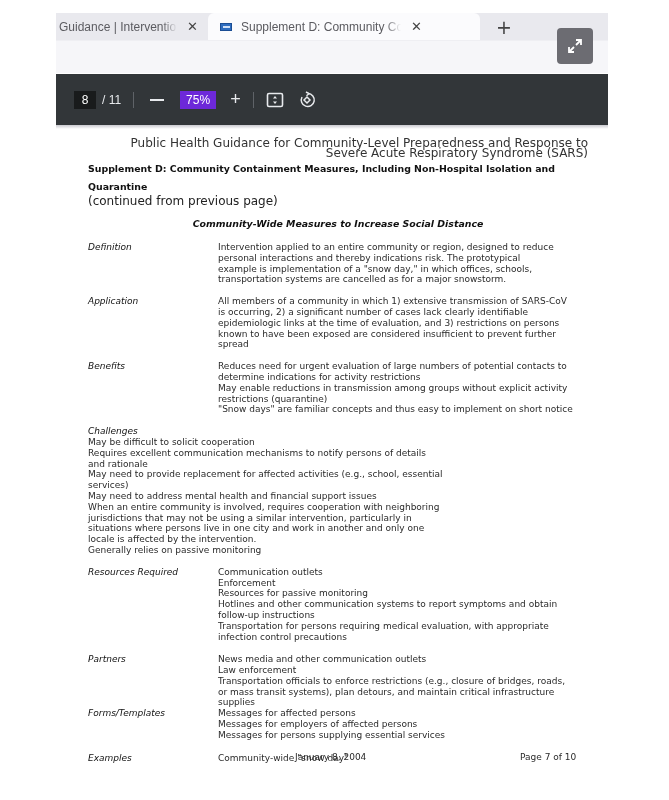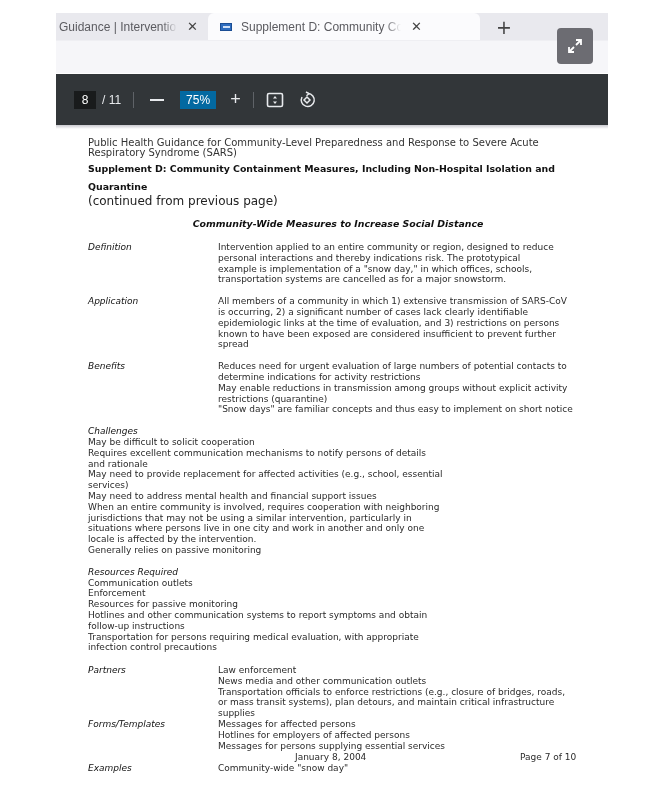--- a/index.html
+++ b/index.html
@@ -23,27 +23,27 @@
 
   .expand-btn { position: absolute; left: 557px; top: 28px; width: 36px; height: 36px; background: #6c6c72; border-radius: 4px; display: flex; align-items: center; justify-content: center; cursor: pointer; }
 
   
   .toolbar { position: absolute; left: 56px; top: 74px; width: 552px; height: 51px; background: #323639; display: flex; align-items: center; color: #e8eaed; font-family: "Liberation Sans", sans-serif; font-size: 12px; }
   .pagebox { margin-left: 18px; width: 22px; height: 18px; background: #191b1c; color: #fff; display: flex; align-items: center; justify-content: center; font-size: 12px; }
   .pagetotal { margin-left: 6px; color: #e8eaed; }
   .sep { width: 1px; height: 16px; background: #5f6368; margin: 0 12px; }
   .tbtn { display: flex; align-items: center; justify-content: center; cursor: pointer; color: #e8eaed; }
   .minus { width: 14px; height: 2px; background: #e8eaed; margin: 0 4px; }
-  .zoombox { margin-left: 12px; width: 36px; height: 18px; background: #0369a1; color: #fff; display: flex; align-items: center; justify-content: center; font-size: 12px; }
+  .zoombox { margin-left: 12px; width: 36px; height: 18px; background: #6d28d9; color: #fff; display: flex; align-items: center; justify-content: center; font-size: 12px; }
   .plus { font-size: 18px; margin-left: 14px; }
   .shadow { position: absolute; left: 56px; top: 125px; width: 552px; height: 4px; background: linear-gradient(#c9c9cf, rgba(255,255,255,0)); }
 
   
   .doc { position: absolute; left: 88px; top: 138px; width: 500px; font-family: "DejaVu Sans", sans-serif; color: #1e1e1e; }
-  .doc-header { font-size: 10px; color: #333; line-height: 10px; }
+  .doc-header { font-size: 12px; color: #333; line-height: 10px; text-align: right; }
   .doc-title { font-size: 9.4px; font-weight: bold; line-height: 18px; margin-top: 2px; color: #111; }
   .doc-cont { font-size: 12px; line-height: 11px; color: #222; }
   .section-title { font-size: 9.4px; font-weight: bold; font-style: italic; text-align: center; margin-top: 11px; color: #111; }
   .row { display: flex; font-size: 9px; line-height: 10.8px; }
   .row .label { width: 130px; font-weight: normal; font-style: italic; color: #111; flex: none; }
   .row .content { width: 365px; color: #2a2a2a; }
   .row .content div { }
   .footer { position: absolute; top: 752px; font-family: "DejaVu Sans", sans-serif; font-size: 9px; color: #2a2a2a; }
 </style>
 </head>
@@ -143,47 +143,47 @@
           <div>May need to provide replacement for affected activities (e.g., school, essential</div>
           <div>services)</div>
           <div>May need to address mental health and financial support issues</div>
           <div>When an entire community is involved, requires cooperation with neighboring</div>
           <div>jurisdictions that may not be using a similar intervention, particularly in</div>
           <div>situations where persons live in one city and work in another and only one</div>
           <div>locale is affected by the intervention.</div>
           <div>Generally relies on passive monitoring</div>
         </div>
       </div>
-      <div class="row" style="margin-top: 11px; flex-direction: column;">
+      <div class="row" style="margin-top: 11px;">
         <div class="label">Resources Required</div>
         <div class="content">
           <div>Communication outlets</div>
           <div>Enforcement</div>
           <div>Resources for passive monitoring</div>
           <div>Hotlines and other communication systems to report symptoms and obtain</div>
           <div>follow-up instructions</div>
           <div>Transportation for persons requiring medical evaluation, with appropriate</div>
           <div>infection control precautions</div>
         </div>
       </div>
       <div class="row" style="margin-top: 12px;">
         <div class="label">Partners</div>
         <div class="content">
+          <div>News media and other communication outlets</div>
           <div>Law enforcement</div>
-          <div>News media and other communication outlets</div>
           <div>Transportation officials to enforce restrictions (e.g., closure of bridges, roads,</div>
           <div>or mass transit systems), plan detours, and maintain critical infrastructure</div>
           <div>supplies</div>
         </div>
       </div>
       <div class="row" style="">
         <div class="label">Forms/Templates</div>
         <div class="content">
           <div>Messages for affected persons</div>
-          <div>Hotlines for employers of affected persons</div>
+          <div>Messages for employers of affected persons</div>
           <div>Messages for persons supplying essential services</div>
         </div>
       </div>
       <div class="row" style="margin-top: 12px;">
         <div class="label">Examples</div>
         <div class="content">
           <div>Community-wide "snow day"</div>
         </div>
       </div>
     </div>

